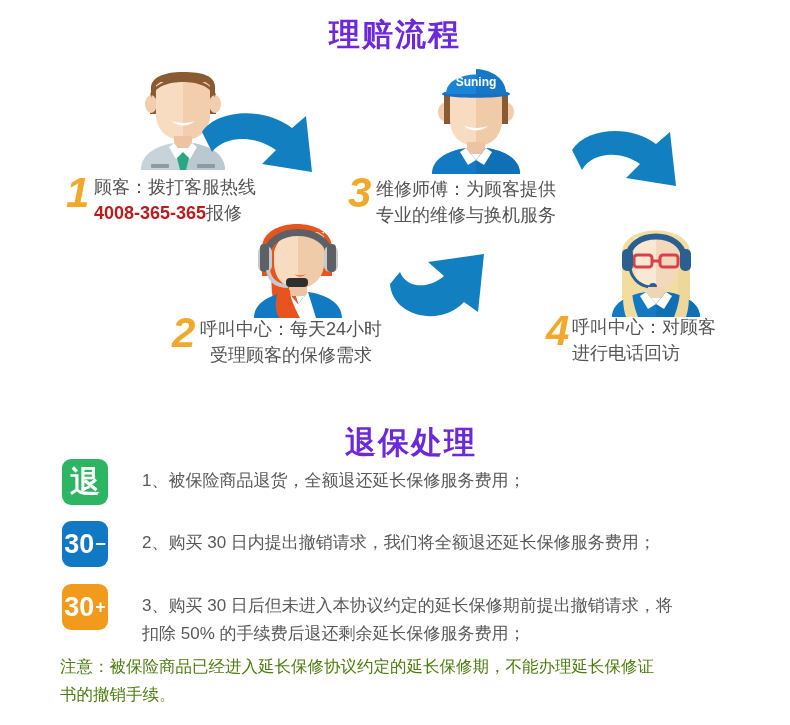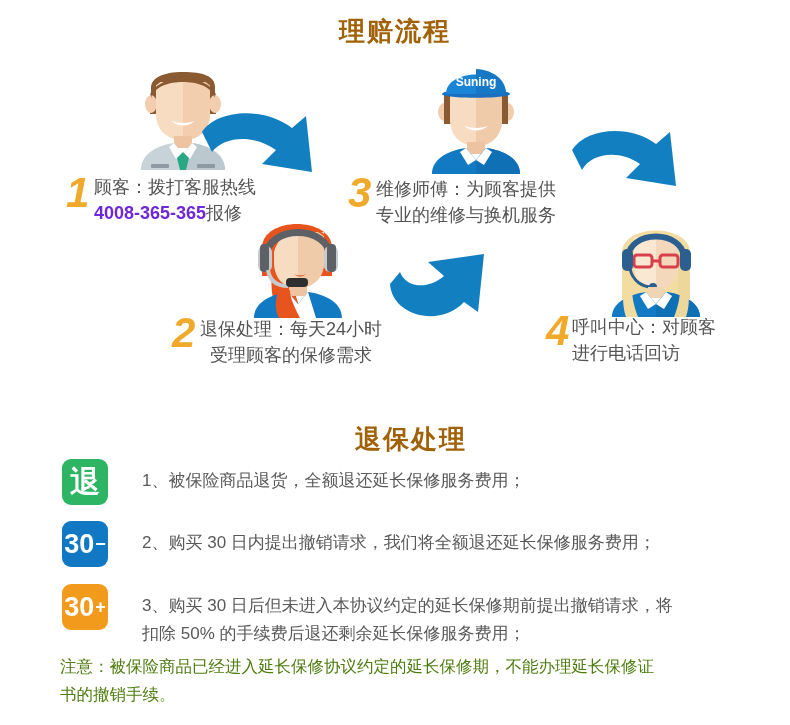--- a/index.html
+++ b/index.html
@@ -9,38 +9,38 @@
     font-family:"Liberation Sans","DejaVu Sans",sans-serif;
     color:#595959;
     overflow:hidden;
     position:relative;
   }
   #page{position:relative;width:790px;height:725px;}
 
   
   .heading{
     position:absolute;width:100%;text-align:center;
-    font-size:26px;font-weight:bold;color:#a16207;letter-spacing:2px;
+    font-size:31px;font-weight:bold;color:#6d28d9;letter-spacing:2px;
   }
   #title-claims{top:14px;}
   #title-refund{top:422px;margin-left:16px;}
 
   
   .step{position:absolute;}
   .step .num{
     position:absolute;
     font-size:42px;font-style:italic;font-weight:bold;
     color:#f0a92b;line-height:1;
   }
   .step .lines{
     position:absolute;
     font-size:18px;line-height:26px;color:#545454;white-space:nowrap;
   }
   .step .lines .l2{display:block;}
-  .phone{color:#6d28d9;font-weight:bold;}
+  .phone{color:#b91c1c;font-weight:bold;}
 
   #step1 .num{left:0px;top:6px;}
   #step1 .lines{left:28px;top:8px;}
   #step1 .lines .l2{text-align:left;}
 
   #step2 .num{left:0px;top:6px;}
   #step2 .lines{left:28px;top:10px;}
   #step2 .lines .l2{text-align:center;}
 
   #step3 .num{left:0px;top:4px;}
@@ -251,21 +251,21 @@
       <path d="M66 87 L56 99 L64 104 L72 91 Z" fill="#ffffff"></path>
 
       <path d="M24 86 C22 96,24 106,26 112 L38 112 C34 102,32 92,32 84 Z" fill="#f2dca0"></path>
       <path d="M88 86 C90 96,88 106,86 112 L74 112 C78 102,80 92,80 84 Z" fill="#eed79a"></path>
     </svg>
   </div>
 
   <div class="step" id="step2" style="left:172px;top:306px;">
     <span class="num">2</span>
     <span class="lines">
-      <span>退保处理：每天24小时</span>
+      <span>呼叫中心：每天24小时</span>
       <span class="l2">受理顾客的保修需求</span>
     </span>
   </div>
 
   <div class="step" id="step4" style="left:546px;top:306px;">
     <span class="num">4</span>
     <span class="lines">
       <span>呼叫中心：对顾客</span>
       <span class="l2">进行电话回访</span>
     </span>

